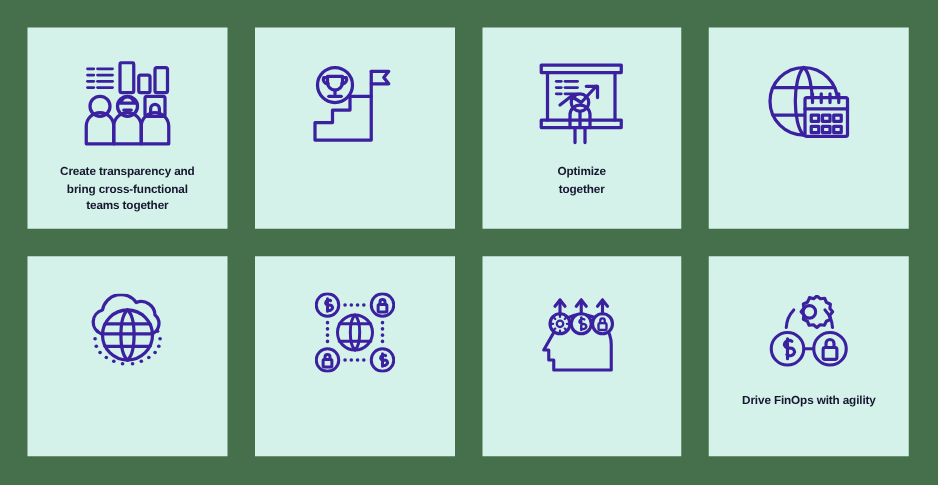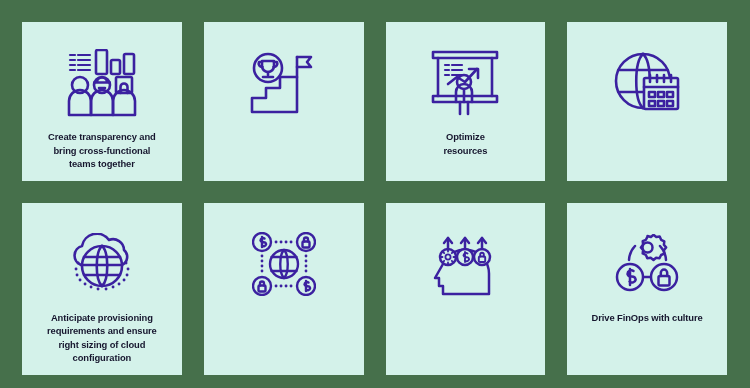--- a/index.html
+++ b/index.html
@@ -127,21 +127,21 @@
         <path d="M17 34 l9 -7 l8 5 l12 -13"></path>
         <path d="M38 19 h9 v9"></path>
         <circle cx="33" cy="32" r="7"></circle>
         <path d="M25 52 v-10 a8 8 0 0 1 16 0 v10"></path>
         <path d="M29 52 v12"></path>
         <path d="M37 52 v12"></path>
         <path d="M33 40 v12"></path>
       </svg>
     </div>
     <div class="card-label">Optimize
-resources</div>
+together</div>
   </div>
 
   <div class="card">
     <div class="icon-wrap">
       <svg width="66" height="64" viewBox="0 0 66 64" fill="none" stroke="#3B21A0" stroke-width="2.6" stroke-linecap="round" stroke-linejoin="round">
         <circle cx="29" cy="30" r="27"></circle>
         <path d="M29 3 c-9 8 -9 46 0 54"></path>
         <path d="M29 3 c9 8 9 46 0 54"></path>
         <path d="M4.5 19 h49"></path>
         <path d="M4.5 41 h49"></path>
@@ -178,24 +178,20 @@
             <path d="M39 56 h0.1"></path>
             <path d="M46 54 h0.1"></path>
           <path d="M52 51 h0.1"></path>
             <path d="M57 47 h0.1"></path>
             <path d="M60 42 h0.1"></path>
           <path d="M61 36 h0.1"></path>
             <path d="M59 30 h0.1"></path>
         </g>
       </svg>
     </div>
-    <div class="card-label">Anticipate provisioning
-requirements and ensure
-right sizing of cloud
-configuration</div>
   </div>
 
   <div class="card">
     <div class="icon-wrap">
       <svg width="64" height="64" viewBox="0 0 64 64" fill="none" stroke="#3B21A0" stroke-width="2.4" stroke-linecap="round" stroke-linejoin="round">
         <circle cx="10" cy="10" r="9"></circle>
         <path d="M10 5 v10 M12.5 6.5 a2.6 2.6 0 0 0 -4 2 a2.6 2.6 0 0 0 3 1.6 a2.6 2.6 0 0 1 2.6 2.2 a2.6 2.6 0 0 1 -4.2 1.4"></path>
         <circle cx="54" cy="10" r="9"></circle>
         <rect x="50.5" y="9.5" width="7" height="6" rx="1"></rect>
         <path d="M52 9.5 v-2 a2 2 0 0 1 4 0 v2"></path>
@@ -263,16 +259,16 @@
         <path d="M21 12 a22 22 0 0 0 -6 14"></path>
         <path d="M46 12 a22 22 0 0 1 6 14"></path>
         <circle cx="16" cy="43" r="13"></circle>
         <path d="M16 35 v16 M19.5 37 a3.8 3.8 0 0 0 -6 3 a3.8 3.8 0 0 0 4.4 2.4 a3.8 3.8 0 0 1 3.8 3.2 a3.8 3.8 0 0 1 -6.2 2"></path>
         <circle cx="50" cy="43" r="13"></circle>
         <rect x="44.5" y="42" width="11" height="9.5" rx="1.5"></rect>
         <path d="M46.8 42 v-3.2 a3.2 3.2 0 0 1 6.4 0 v3.2"></path>
         <path d="M29.5 43 h7"></path>
       </svg>
     </div>
-    <div class="card-label">Drive FinOps with culture</div>
+    <div class="card-label">Drive FinOps with agility</div>
   </div>
 
 </div>
 
 </body></html>

